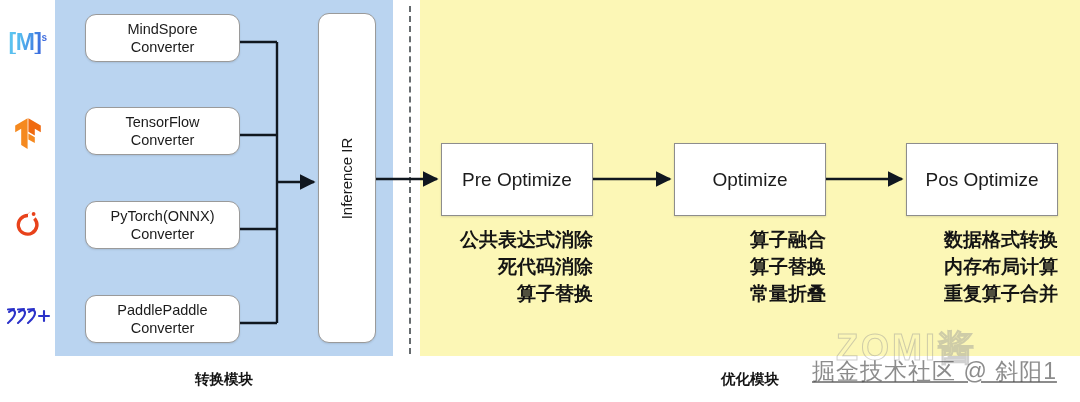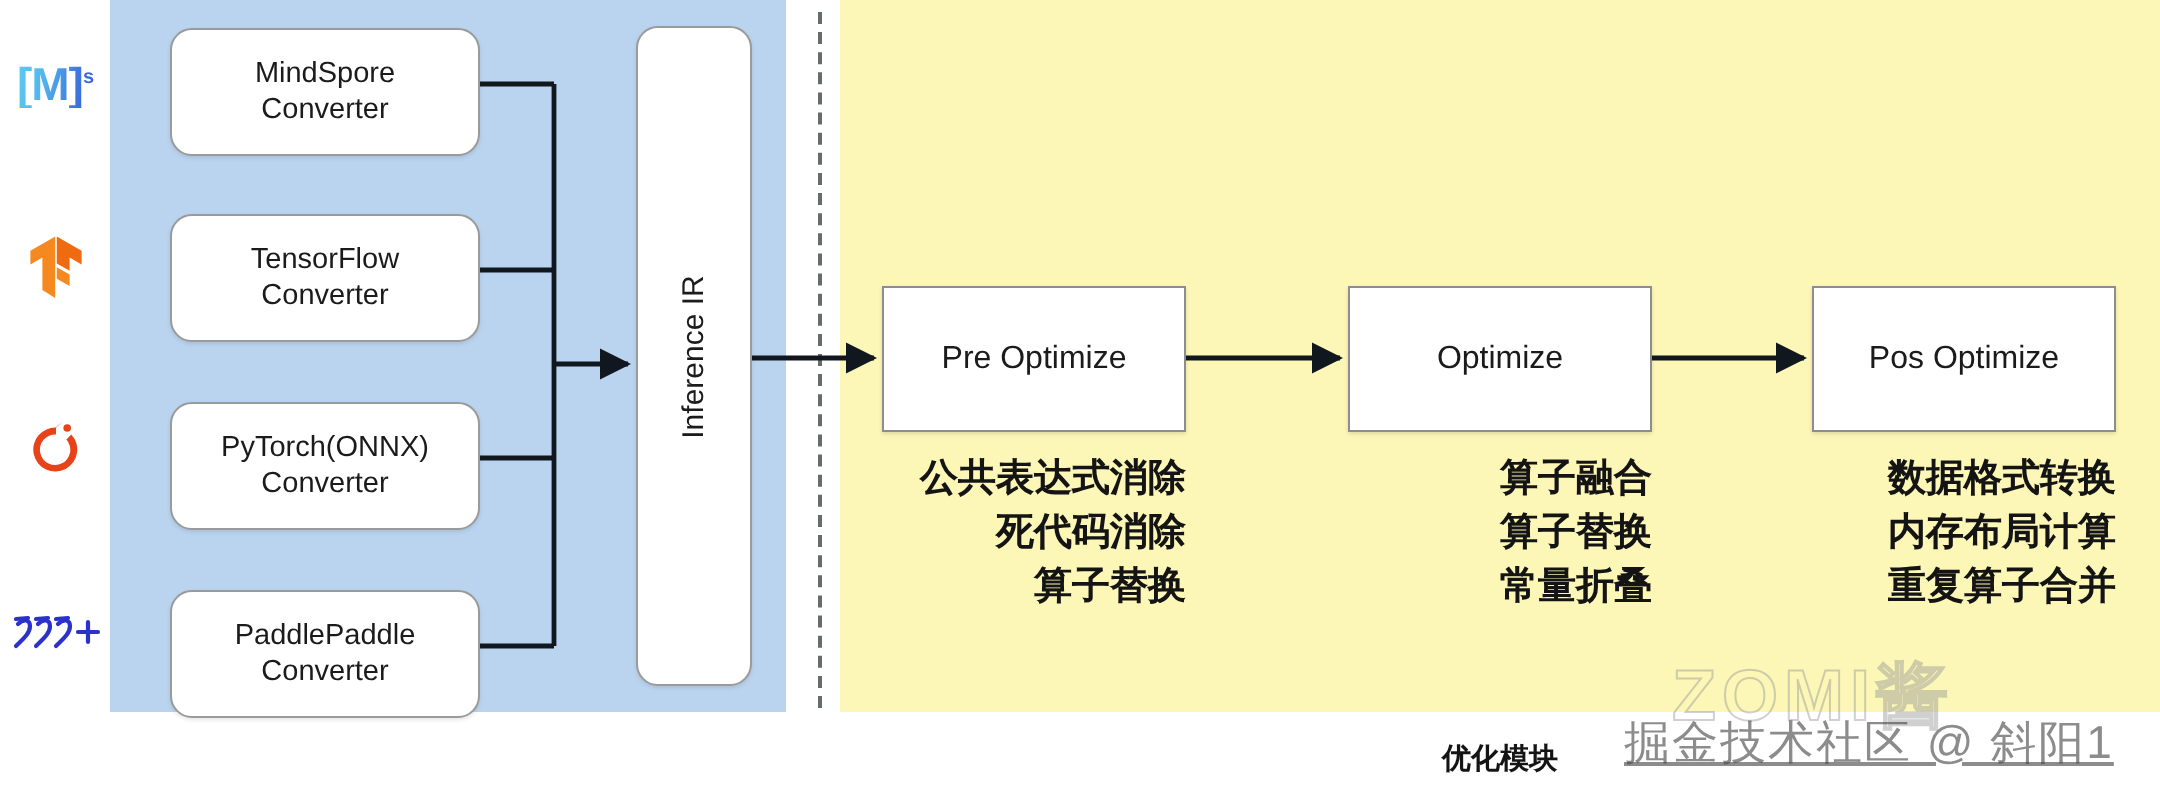--- a/index.html
+++ b/index.html
@@ -87,21 +87,21 @@
     font-size: 10px;
     font-weight: 700;
     top: -0.75em;
   }
 
   
   .conv-box {
     position: absolute;
     left: 85px;
     width: 155px;
-    height: 64px;
+    height: 48px;
     background: #ffffff;
     border: 1.4px solid #9a9a9a;
     border-radius: 11px;
     box-sizing: border-box;
     display: flex;
     flex-direction: column;
     align-items: center;
     justify-content: center;
     font-size: 14.5px;
     color: #1b1b1b;
@@ -160,21 +160,21 @@
 
   .stage-box {
     width: 152px;
     height: 73px;
     background: #ffffff;
     border: 1.6px solid #8d8d8d;
     box-sizing: border-box;
     display: flex;
     align-items: center;
     justify-content: center;
-    font-size: 16px;
+    font-size: 19px;
     color: #1b1b1b;
     box-shadow: 0 1px 2px rgba(0,0,0,0.12);
   }
   .stage-items {
     margin-top: 11px;
     text-align: right;
     font-size: 19px;
     font-weight: 700;
     color: #141414;
     line-height: 1.42;
@@ -339,18 +339,19 @@
     <div class="stage-box">
       <span>Pos Optimize</span>
     </div>
     <div class="stage-items">
       <span class="stage-item">数据格式转换</span>
       <span class="stage-item">内存布局计算</span>
       <span class="stage-item">重复算子合并</span>
     </div>
   </div>
 
+  <div class="module-caption" id="caption-convert">转换模块</div>
   <div class="module-caption" id="caption-optimize">优化模块</div>
 
   <div id="watermark-zomi">ZOMI酱</div>
   <div id="watermark-juejin">掘金技术社区 @ 斜阳1</div>
 
 </div>
 
 </body></html>

